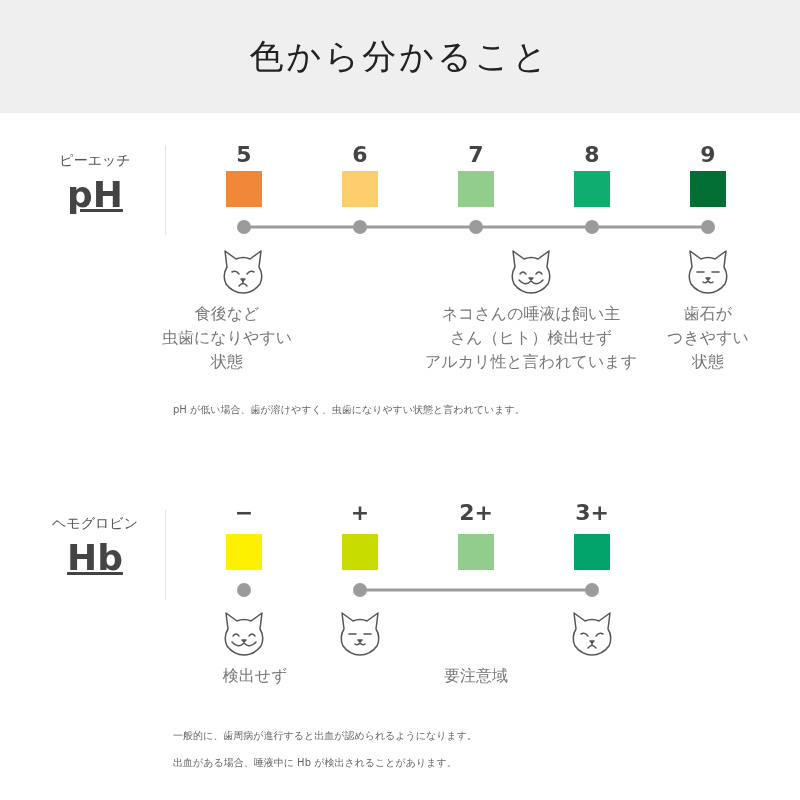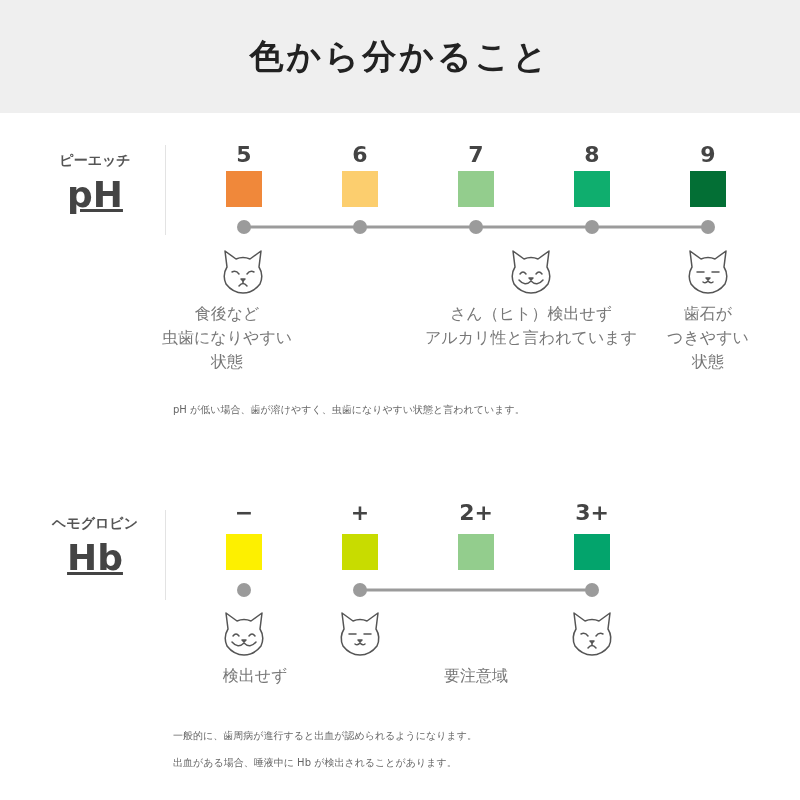--- a/index.html
+++ b/index.html
@@ -5,27 +5,27 @@
     html, body { margin: 0; padding: 0; }
     body {
       width: 800px; height: 800px; background: #ffffff; position: relative; overflow: hidden;
       font-family: "DejaVu Sans", "Liberation Sans", sans-serif; color: #444;
     }
     .header {
       position: absolute; left: 0; top: 0; width: 800px; height: 113px; background: #efefef;
       display: flex; align-items: center; justify-content: center;
     }
     .header h1 {
-      margin: 0; font-size: 34px; font-weight: bold; color: #222; letter-spacing: 3px;
+      margin: 0; font-size: 34px; font-weight: normal; color: #222; letter-spacing: 3px;
     }
     .section { position: absolute; left: 0; width: 800px; }
     .label-block {
       position: absolute; left: 40px; width: 110px; text-align: center;
     }
-    .label-kana { font-size: 14px; color: #555; display: block; font-weight: bold; }
+    .label-kana { font-size: 14px; color: #555; display: block; }
     .label-abbr { font-size: 36px; font-weight: bold; color: #444; display: block; margin-top: 4px; text-decoration: underline; }
     .divider {
       position: absolute; left: 165px; width: 1px; background: #e3e3e3;
     }
     .value-label {
       position: absolute; font-size: 22px; font-weight: bold; color: #444; transform: translateX(-50%); white-space: nowrap;
     }
     .swatch {
       position: absolute; width: 36px; height: 36px; transform: translateX(-50%);
     }
@@ -103,20 +103,21 @@
     <path d="M22 31 L26 31 L24 33 Z"></path>
       <path d="M19 35 Q21.5 37 24 34 Q26.5 37 29 35"></path>
   </svg>
 
   <div class="caption" style="left:227px; top:302px;">
     <div>食後など</div>
     <div>虫歯になりやすい</div>
     <div>状態</div>
   </div>
   <div class="caption" style="left:531px; top:302px;">
+    <div>ネコさんの唾液は飼い主</div>
     <div>さん（ヒト）検出せず</div>
     <div>アルカリ性と言われています</div>
   </div>
   <div class="caption" style="left:708px; top:302px;">
     <div>歯石が</div>
     <div>つきやすい</div>
     <div>状態</div>
   </div>
 
   <div class="note" style="top:396px;">pH が低い場合、歯が溶けやすく、虫歯になりやすい状態と言われています。</div>

